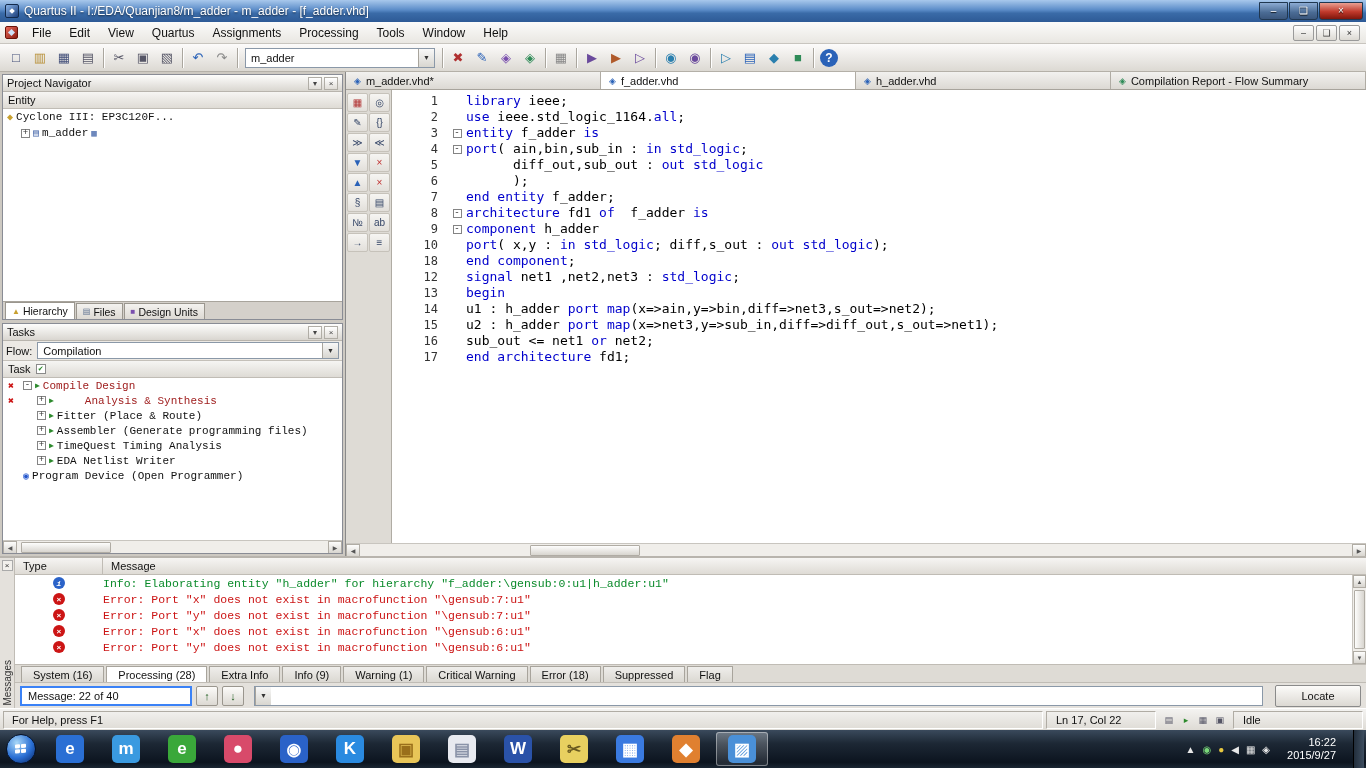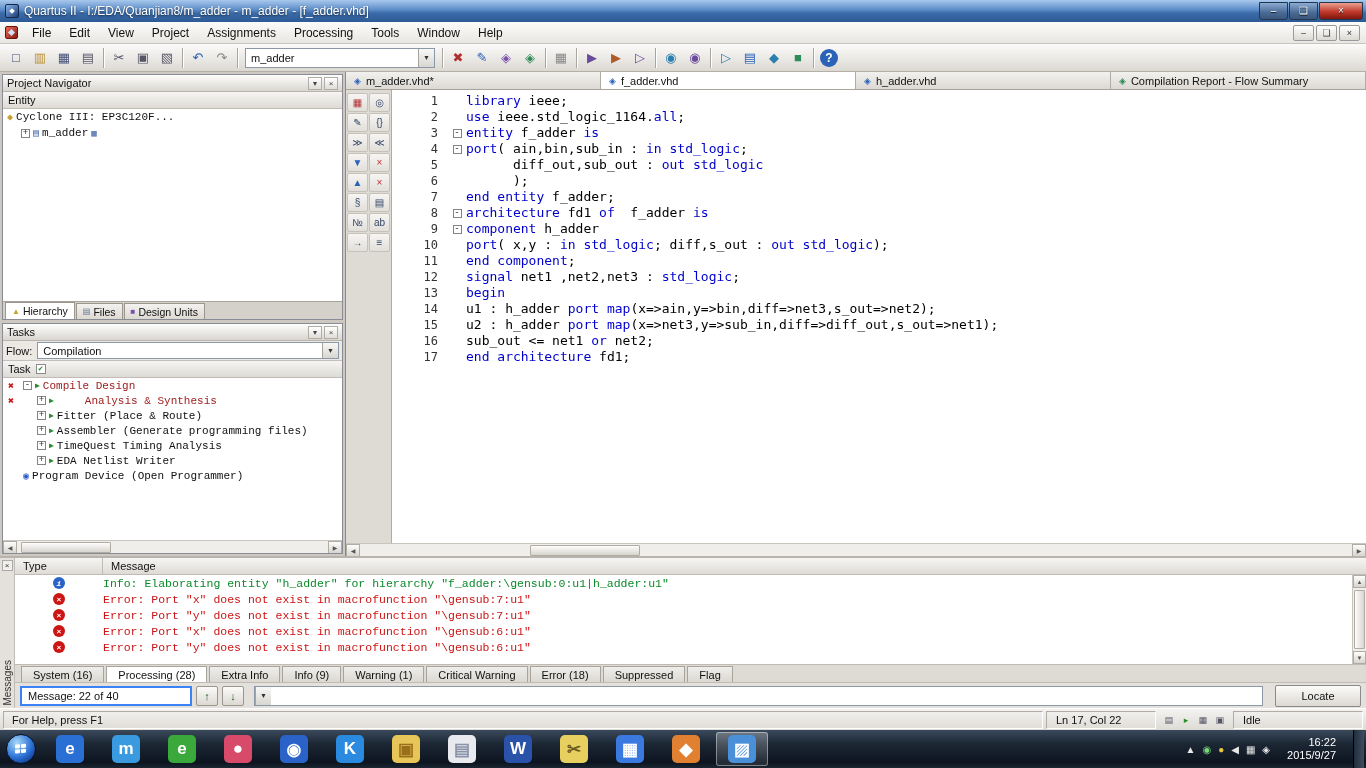--- a/index.html
+++ b/index.html
@@ -149,21 +149,21 @@
         <div class="wbtn wclose">×</div>
       </div>
   </div>
 
   <div class="menubar">
     <span class="menu-doc-icon"></span>
     <div id="menu-items" style="display:flex;">
         <div class="menu-item">File</div>
         <div class="menu-item">Edit</div>
         <div class="menu-item">View</div>
-        <div class="menu-item">Project</div>
+        <div class="menu-item">Quartus</div>
         <div class="menu-item">Assignments</div>
         <div class="menu-item">Processing</div>
         <div class="menu-item">Tools</div>
         <div class="menu-item">Window</div>
         <div class="menu-item">Help</div>
       </div>
     <div id="mdi-controls" class="mdi-controls">
         <div class="mdibtn">–</div>
         <div class="mdibtn">❑</div>
         <div class="mdibtn">×</div>
@@ -378,21 +378,21 @@
             <div class="cl"><span class="ln">1</span><span class="fm"></span><span class="ct"><span class="tok-k">library</span><span class="tok-p"> ieee;</span></span></div>
             <div class="cl"><span class="ln">2</span><span class="fm"></span><span class="ct"><span class="tok-k">use</span><span class="tok-p"> ieee.std_logic_1164.</span><span class="tok-k">all</span><span class="tok-p">;</span></span></div>
             <div class="cl"><span class="ln">3</span><span class="fm"><span class="exp">-</span></span><span class="ct"><span class="tok-k">entity</span><span class="tok-p"> f_adder </span><span class="tok-k">is</span></span></div>
             <div class="cl"><span class="ln">4</span><span class="fm"><span class="exp">-</span></span><span class="ct"><span class="tok-k">port</span><span class="tok-p">( ain,bin,sub_in : </span><span class="tok-k">in</span><span class="tok-p"> </span><span class="tok-k">std_logic</span><span class="tok-p">;</span></span></div>
             <div class="cl"><span class="ln">5</span><span class="fm"></span><span class="ct"><span class="tok-p">      diff_out,sub_out : </span><span class="tok-k">out</span><span class="tok-p"> </span><span class="tok-k">std_logic</span></span></div>
             <div class="cl"><span class="ln">6</span><span class="fm"></span><span class="ct"><span class="tok-p">      );</span></span></div>
             <div class="cl"><span class="ln">7</span><span class="fm"></span><span class="ct"><span class="tok-k">end entity</span><span class="tok-p"> f_adder;</span></span></div>
             <div class="cl"><span class="ln">8</span><span class="fm"><span class="exp">-</span></span><span class="ct"><span class="tok-k">architecture</span><span class="tok-p"> fd1 </span><span class="tok-k">of</span><span class="tok-p">  f_adder </span><span class="tok-k">is</span></span></div>
             <div class="cl"><span class="ln">9</span><span class="fm"><span class="exp">-</span></span><span class="ct"><span class="tok-k">component</span><span class="tok-p"> h_adder</span></span></div>
             <div class="cl"><span class="ln">10</span><span class="fm"></span><span class="ct"><span class="tok-k">port</span><span class="tok-p">( x,y : </span><span class="tok-k">in</span><span class="tok-p"> </span><span class="tok-k">std_logic</span><span class="tok-p">; diff,s_out : </span><span class="tok-k">out</span><span class="tok-p"> </span><span class="tok-k">std_logic</span><span class="tok-p">);</span></span></div>
-            <div class="cl"><span class="ln">11</span><span class="fm"></span><span class="ct"><span class="tok-k">end component</span><span class="tok-p">;</span></span></div>
+            <div class="cl"><span class="ln">18</span><span class="fm"></span><span class="ct"><span class="tok-k">end component</span><span class="tok-p">;</span></span></div>
             <div class="cl"><span class="ln">12</span><span class="fm"></span><span class="ct"><span class="tok-k">signal</span><span class="tok-p"> net1 ,net2,net3 : </span><span class="tok-k">std_logic</span><span class="tok-p">;</span></span></div>
             <div class="cl"><span class="ln">13</span><span class="fm"></span><span class="ct"><span class="tok-k">begin</span></span></div>
             <div class="cl"><span class="ln">14</span><span class="fm"></span><span class="ct"><span class="tok-p">u1 : h_adder </span><span class="tok-k">port map</span><span class="tok-p">(x=&gt;ain,y=&gt;bin,diff=&gt;net3,s_out=&gt;net2);</span></span></div>
             <div class="cl"><span class="ln">15</span><span class="fm"></span><span class="ct"><span class="tok-p">u2 : h_adder </span><span class="tok-k">port map</span><span class="tok-p">(x=&gt;net3,y=&gt;sub_in,diff=&gt;diff_out,s_out=&gt;net1);</span></span></div>
             <div class="cl"><span class="ln">16</span><span class="fm"></span><span class="ct"><span class="tok-p">sub_out &lt;= net1 </span><span class="tok-k">or</span><span class="tok-p"> net2;</span></span></div>
             <div class="cl"><span class="ln">17</span><span class="fm"></span><span class="ct"><span class="tok-k">end architecture</span><span class="tok-p"> fd1;</span></span></div>
           </div>
       </div>
       <div class="hscroll">
         <span class="sb-btn">◀</span>

